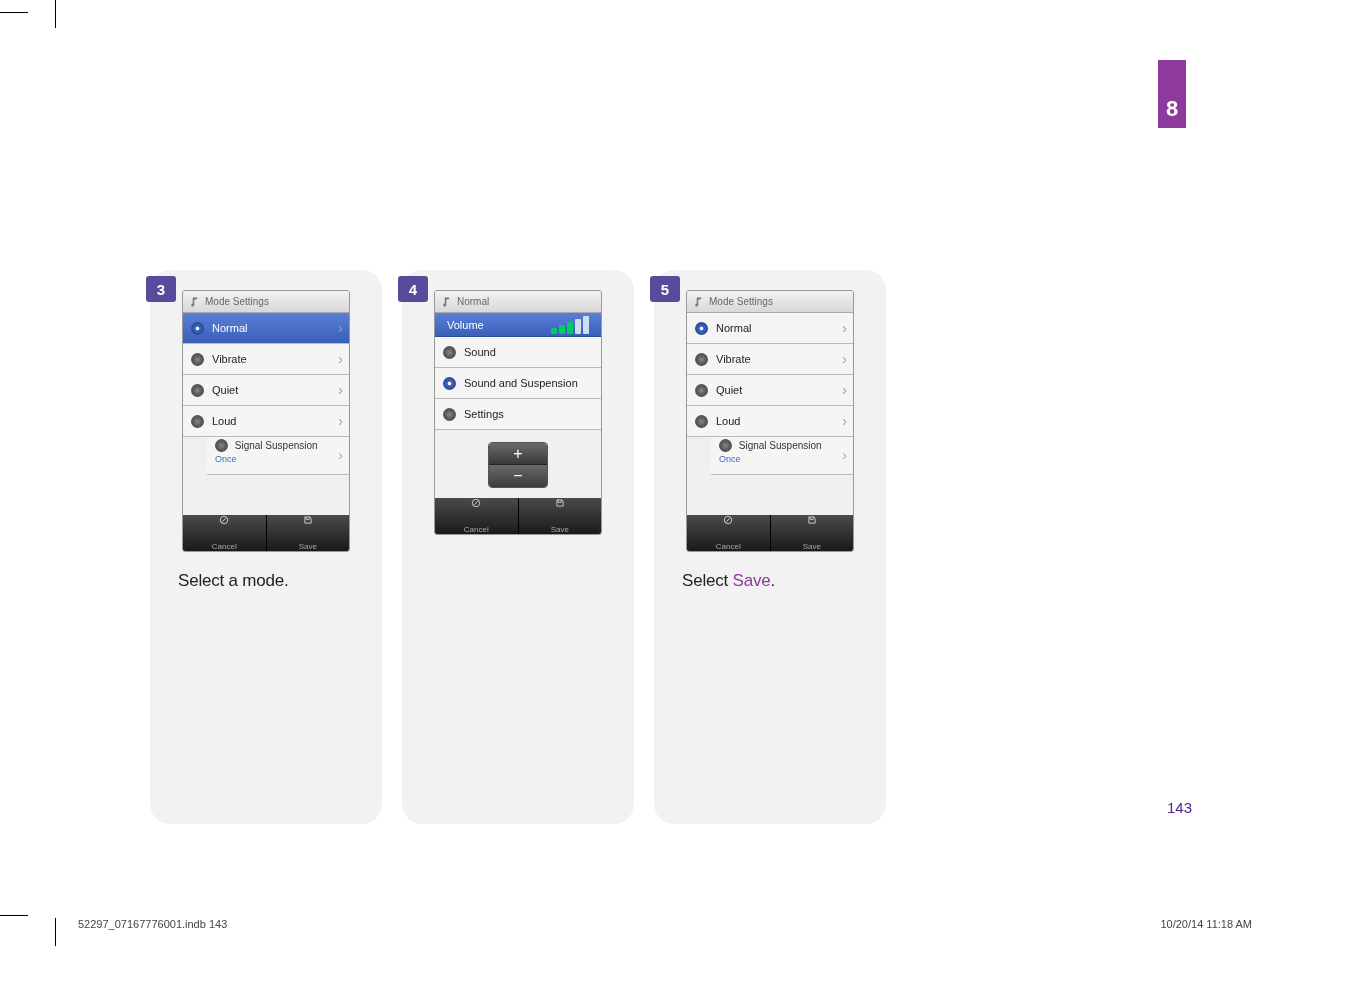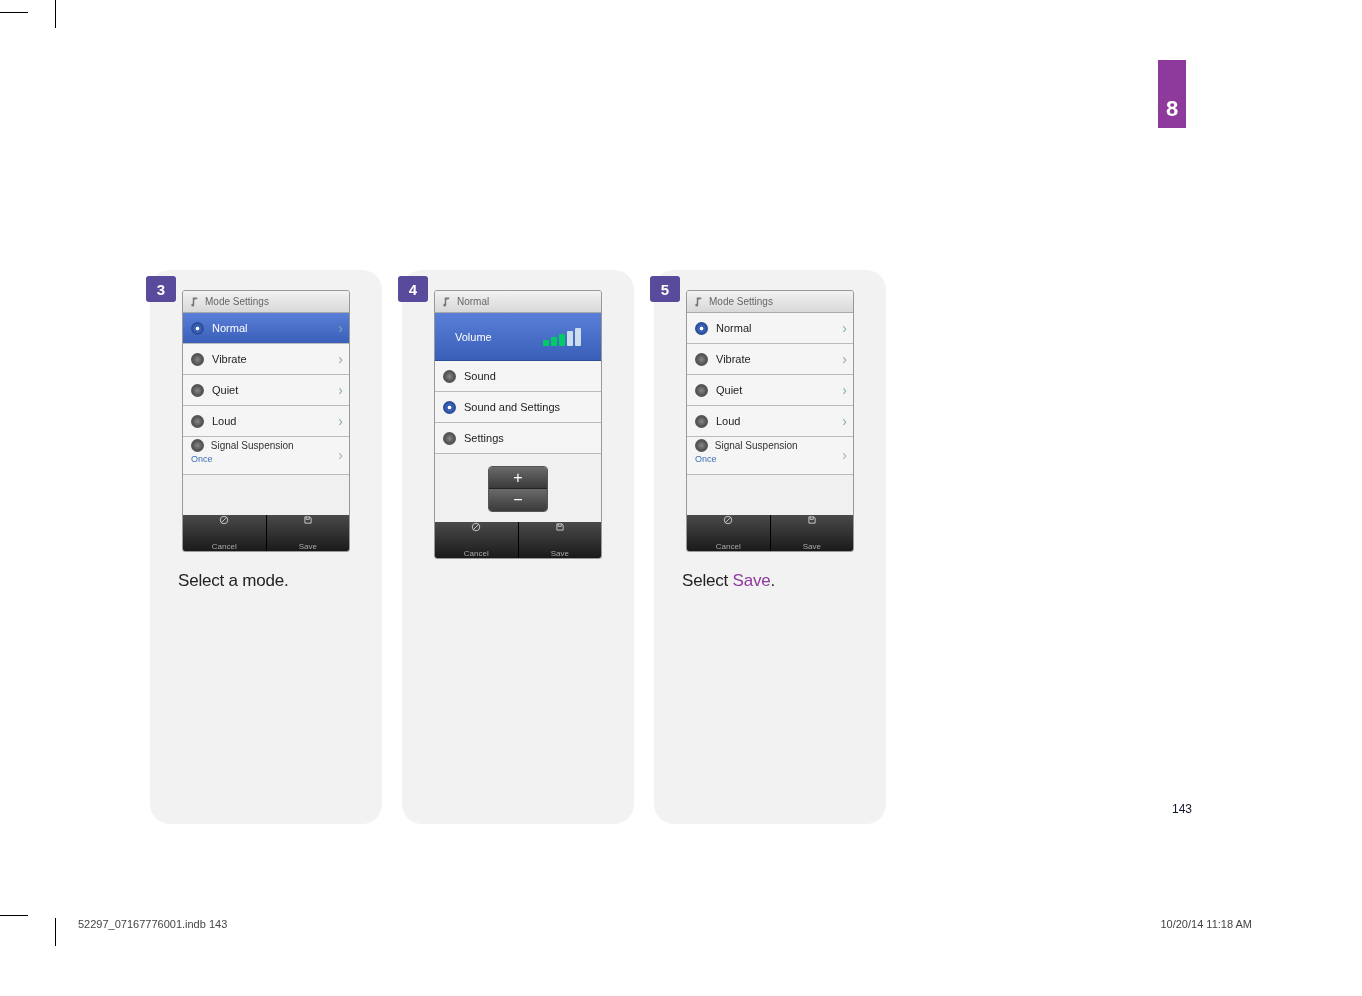--- a/index.html
+++ b/index.html
@@ -32,22 +32,22 @@
     color: #fff;
     font-weight: bold;
     font-size: 22px;
     padding-bottom: 6px;
   }
 
   .page-number {
     position: absolute;
     right: 170px;
     bottom: 180px;
-    font-size: 12px;
-    color: #0f172a;
+    font-size: 15px;
+    color: #4c1d95;
   }
 
   
   .footer {
     position: absolute;
     left: 78px;
     right: 110px;
     bottom: 66px;
     display: flex;
     justify-content: space-between;
@@ -139,33 +139,34 @@
     background: radial-gradient(circle, #fff 30%, #3a5fb8 32%);
     border-color: #2a4f98;
   }
   .row-sub {
     height: 38px;
     border-bottom: 1px solid #bbb;
     padding: 3px 8px;
     background: #f5f5f5;
     position: relative;
     font-size: 10px;
+    margin-left: 24px;
   }
   .row-sub .chev { position: absolute; right: 6px; top: 10px; color: #aab; font-size: 14px;}
   .row-sub .title { color: #333; }
   .row-sub .sub { color: #3a6fb8; font-size: 9px; }
   .row-sub .radio { position: relative; top: -1px; display:inline-block; margin-right: 4px; vertical-align: middle;}
 
   .volume-row {
-    height: 48px;
+    height: 24px;
     background: linear-gradient(#5a7fd8,#3a5fb8);
     color: #fff;
     display: flex;
     align-items: center;
-    padding: 0 20px;
+    padding: 0 12px;
     justify-content: space-between;
     border-bottom: 1px solid #2a4f98;
   }
   .vol-bars {
     display: flex;
     align-items: flex-end;
     gap: 2px;
   }
   .vol-bars span {
     width: 6px;
@@ -315,21 +316,21 @@
             <span></span>
             <span></span>
         </span>
       </div>
       <div class="row">
         <span class="radio"></span>
         <span>Sound</span>
       </div>
       <div class="row">
         <span class="radio on"></span>
-        <span>Sound and Settings</span>
+        <span>Sound and Suspension</span>
       </div>
       <div class="row">
         <span class="radio"></span>
         <span>Settings</span>
       </div>
       <div style="background:#f0f0f0;padding:4px 0 10px;">
         <div class="stepper">
           <div>+</div>
           <div>−</div>
         </div>

